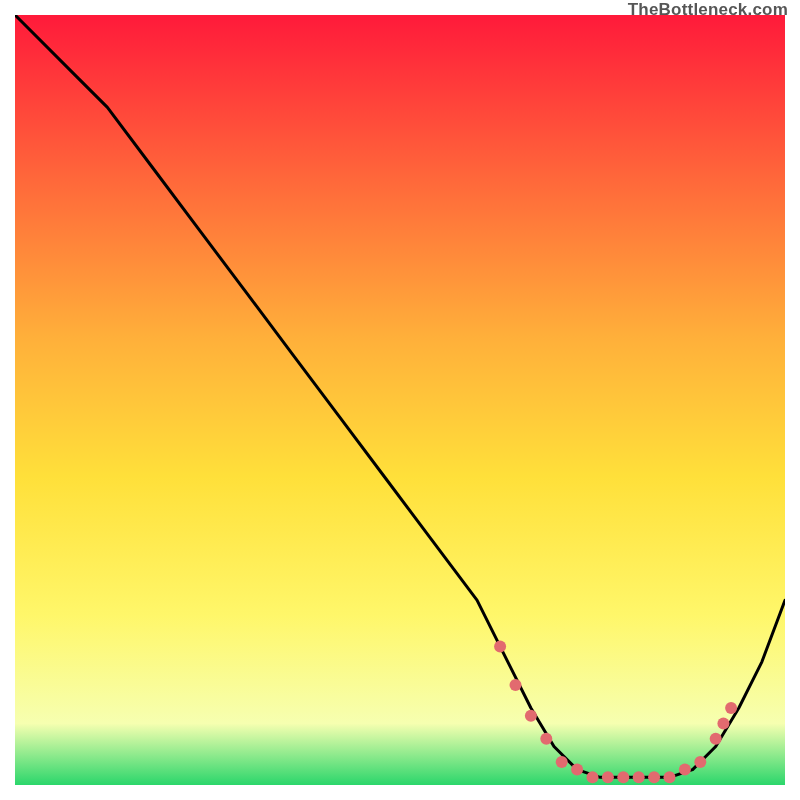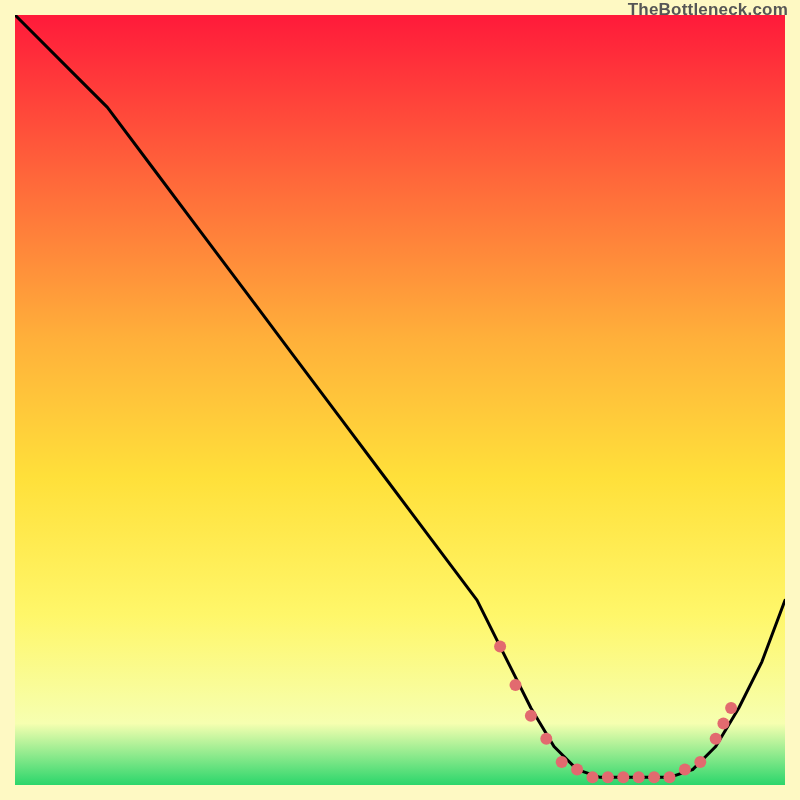--- a/index.html
+++ b/index.html
@@ -1,21 +1,21 @@
 <!DOCTYPE html>
 <html><head>
 <meta charset="utf-8">
 <style>
   * { margin: 0; padding: 0; box-sizing: border-box; }
   html, body { width: 800px; height: 800px; background: #000; overflow: hidden; }
   .stage {
     position: relative;
     width: 800px;
     height: 800px;
-    background: #fef9c3;
+    background: #ffffff;
   }
   .plot {
     position: absolute;
     left: 15px;
     top: 15px;
     width: 770px;
     height: 770px;
   }
   .attrib {
     position: absolute;

